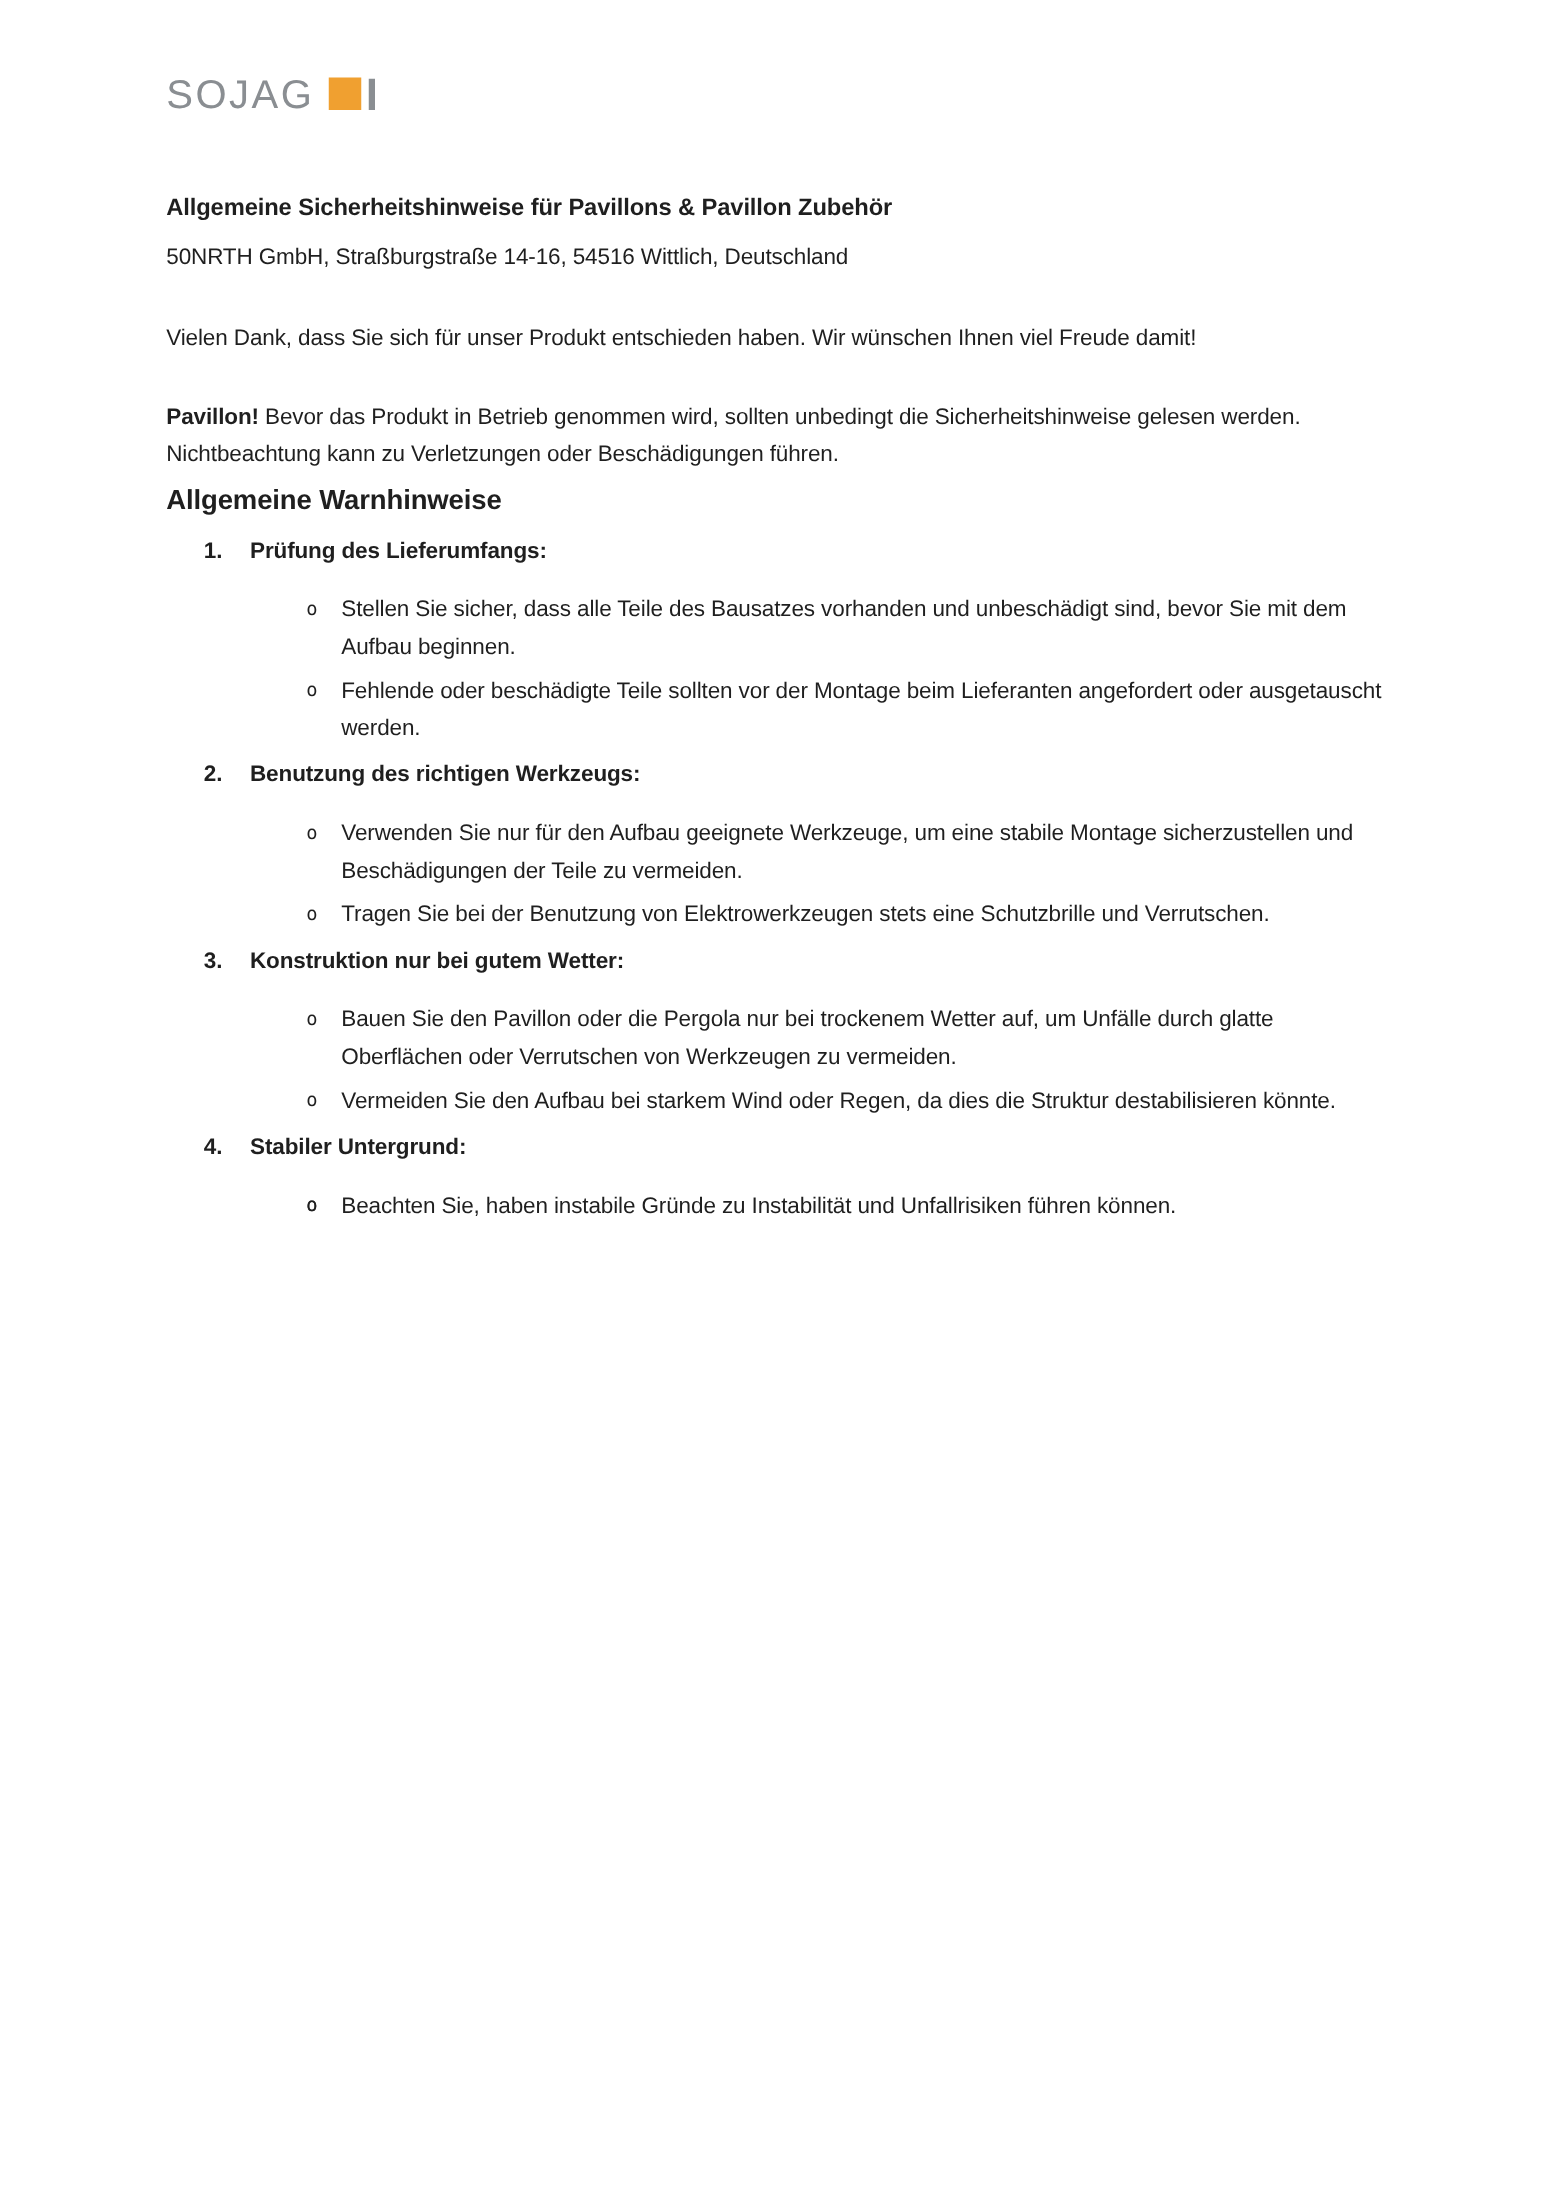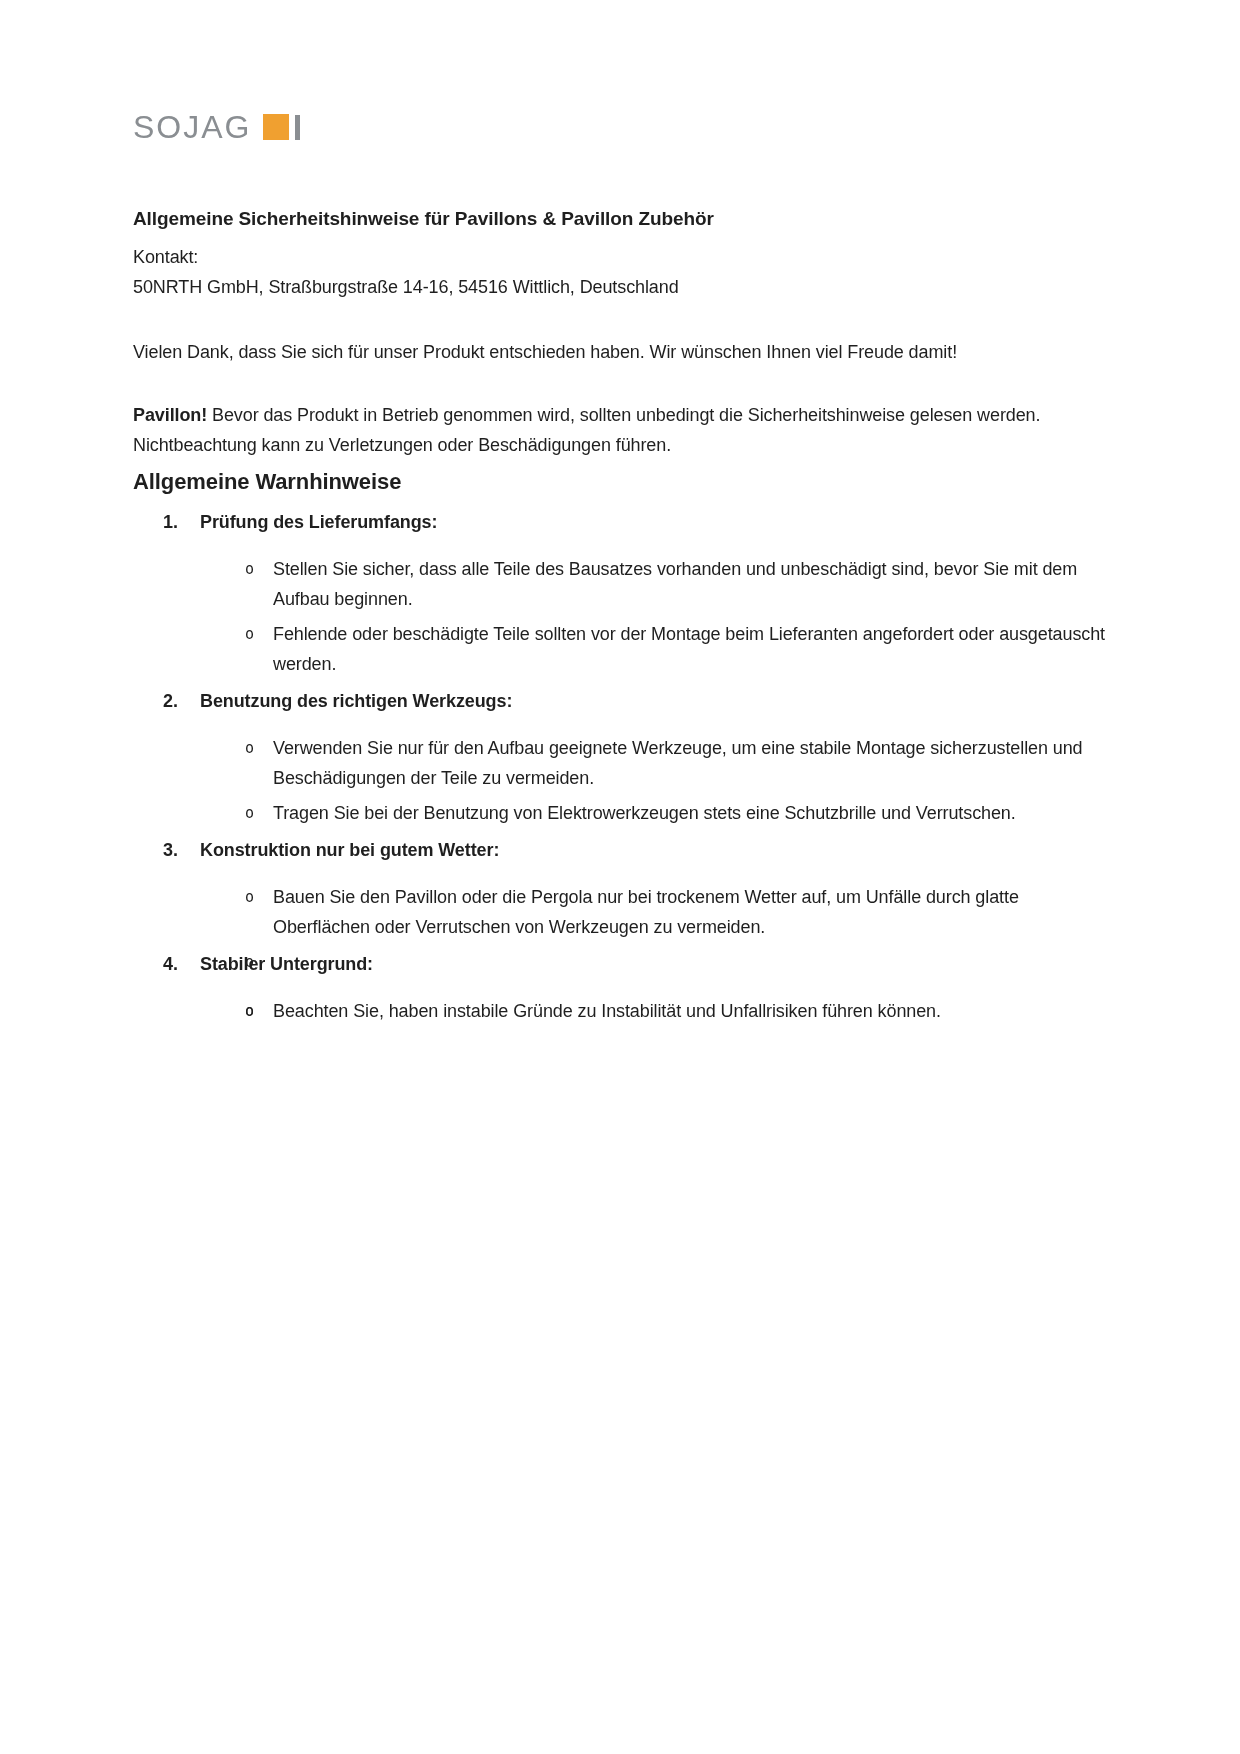--- a/index.html
+++ b/index.html
@@ -1,21 +1,21 @@
 <!DOCTYPE html>
 <html lang="de"><head>
 <meta charset="utf-8">
 <style>
   html,body{margin:0;padding:0;background:#ffffff;}
   .page{
     position:relative;
     width:1240px;
     height:1754px;
     box-sizing:border-box;
-    padding:112px 133px 0 133px;
+    padding:60px 133px 0 133px;
     background:#ffffff;
     font-family:"Liberation Sans",sans-serif;
     font-size:18px;
     line-height:30px;
     color:#1f1f1f;
     letter-spacing:-0.1px;
     overflow:hidden;
   }
   
   .logo{display:flex;align-items:center;height:30px;margin-bottom:62px;}
@@ -57,21 +57,20 @@
 
   <div class="logo">
     <span class="logo-text">SOJAG</span>
     <span class="logo-square"></span>
     <span class="logo-bar"></span>
   </div>
 
   <h1 class="doc-title">Allgemeine Sicherheitshinweise für Pavillons &amp; Pavillon Zubehör</h1>
 
   <div class="contact-block">
-    <p>Kontakt:</p>
     <p>50NRTH GmbH, Straßburgstraße 14-16, 54516 Wittlich, Deutschland</p>
   </div>
 
   <p class="intro">Vielen Dank, dass Sie sich für unser Produkt entschieden haben. Wir wünschen Ihnen viel Freude damit!</p>
 
   <p class="warning"><strong>Pavillon!</strong><span> Bevor das Produkt in Betrieb genommen wird, sollten unbedingt die Sicherheitshinweise gelesen werden. Nichtbeachtung kann zu Verletzungen oder Beschädigungen führen.</span></p>
 
   <h2 class="section-heading">Allgemeine Warnhinweise</h2>
 
   <ol class="warn-list" id="warn-list">
@@ -117,20 +116,21 @@
       <span class="group-title">Konstruktion nur bei gutem Wetter:</span>
     </div>
     <div class="group-items">
   <div class="sub-item">
     <span class="sub-marker">o</span>
     <span class="sub-text">Bauen Sie den Pavillon oder die Pergola nur bei trockenem Wetter auf, um Unfälle durch glatte Oberflächen oder Verrutschen von Werkzeugen zu vermeiden.</span>
   </div>
 
   <div class="sub-item">
     <span class="sub-marker">o</span>
+    <span class="sub-text">Vermeiden Sie den Aufbau bei starkem Wind oder Regen, da dies die Struktur destabilisieren könnte.</span>
   </div>
 </div>
   </li>
 
   <li class="list-group">
     <div class="group-title-row">
       <span class="group-number">4.</span>
       <span class="group-title">Stabiler Untergrund:</span>
     </div>
     <div class="group-items">

